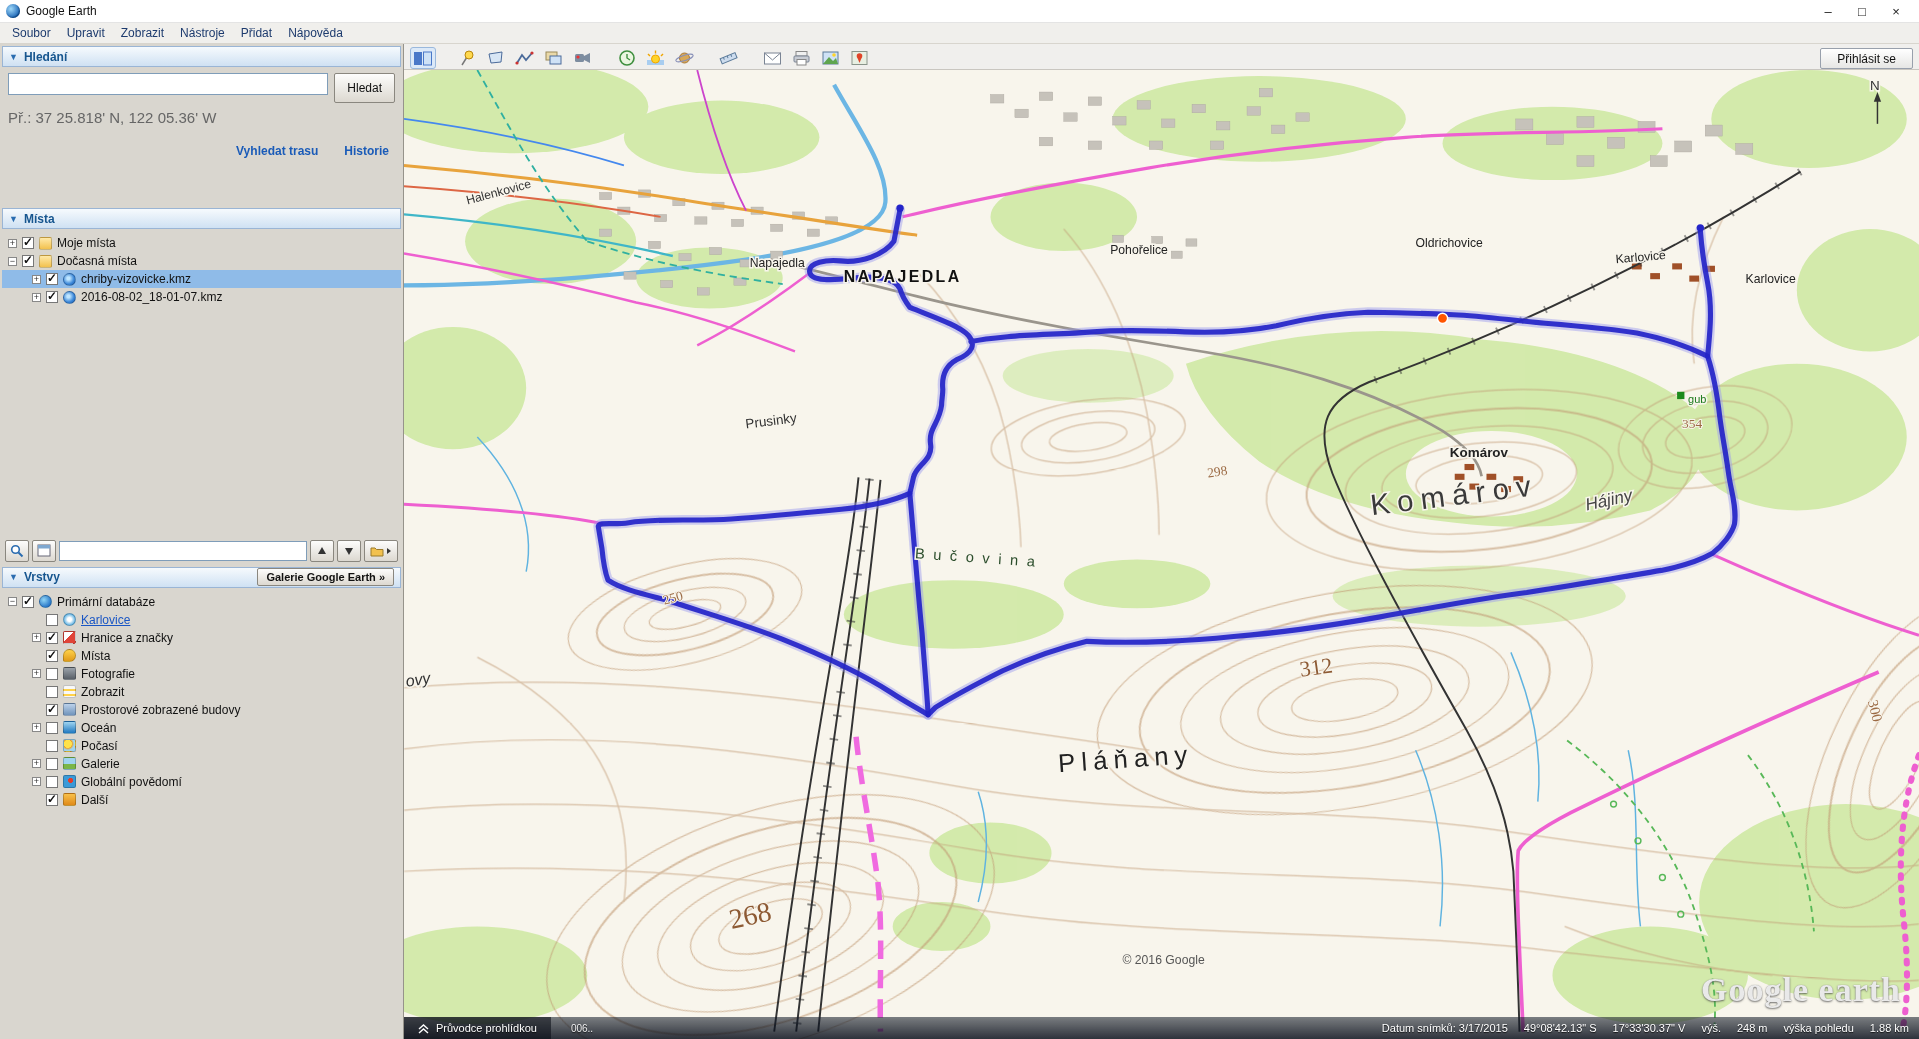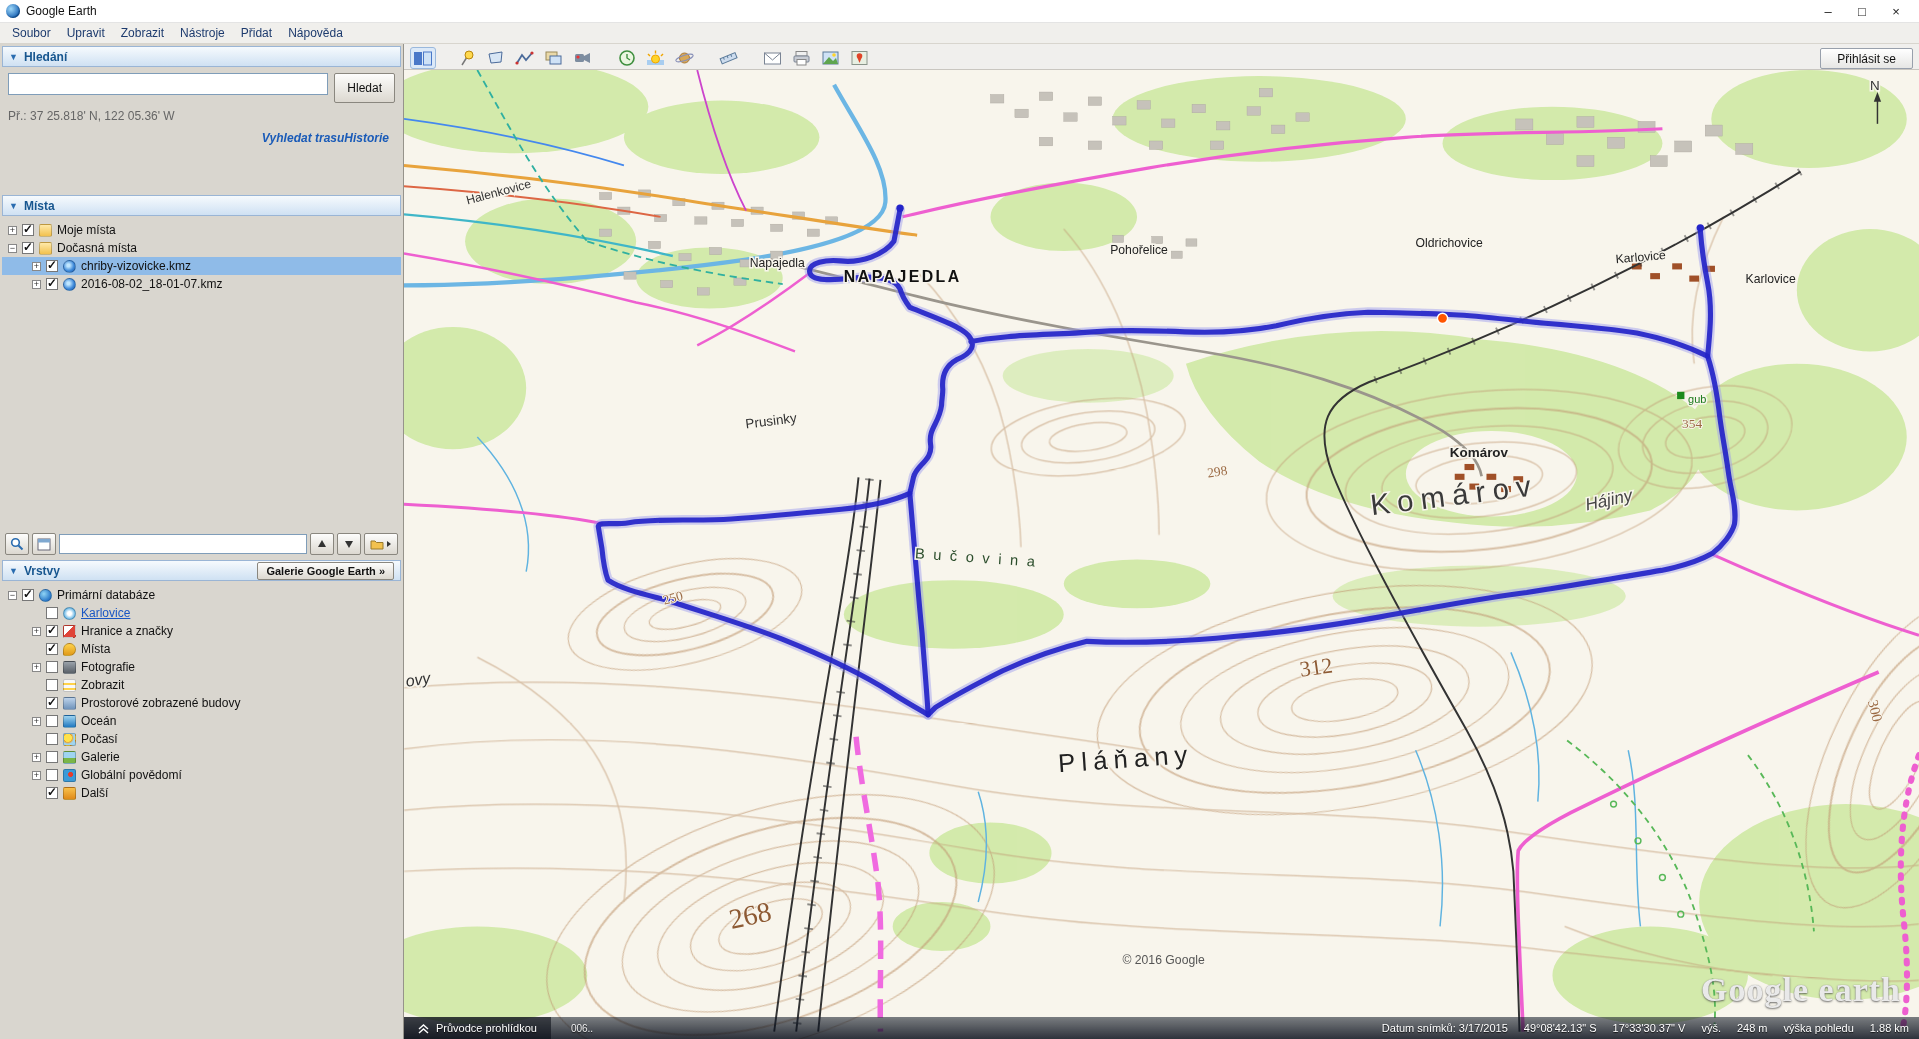--- a/index.html
+++ b/index.html
@@ -21,22 +21,22 @@
   .main { flex:1; display:flex; min-height:0; }
 
   
   .sidebar { width:404px; flex:none; background:#d9d6cf; border-right:1px solid #96938b; display:flex; flex-direction:column; }
   .panel-header { height:21px; margin:2px 2px 0 2px; background:linear-gradient(#f6fafd,#cfe1f3); border:1px solid #9ab5d5; display:flex; align-items:center; gap:6px; padding:0 6px; color:#17568f; font-weight:bold; font-size:12px; flex:none; }
   .hdr-arrow { font-size:9px; color:#2a6cb0; }
   .search-body { padding:6px 8px 4px 8px; flex:none; }
   .search-row { display:flex; gap:6px; }
   .search-row input { flex:1; height:22px; border:1px solid #7f9db9; background:#fff; font-size:12px; padding:0 4px; }
   .btn { height:30px; padding:0 12px; font-size:12px; background:linear-gradient(#fdfdfc,#dcd8d0); border:1px solid #8a877f; border-radius:2px; color:#111; }
-  .hint { margin-top:6px; font-size:12px; color:#666; }
-  .links { margin-top:8px; display:flex; justify-content:flex-end; padding-right:6px;font-style:italic; }
+  .hint { margin-top:6px; font-size:15px; color:#666; }
+  .links { margin-top:18px; display:flex; justify-content:flex-end; gap:26px; padding-right:6px; }
   .links a { font-size:12px; font-weight:bold; color:#1a5bb8; cursor:pointer; }
   .section-gap { height:44px; flex:none; }
 
   .tree { padding:5px 2px; font-size:12px; color:#111; }
   .places-tree { flex:1 1 auto; min-height:0; }
   .trow { display:flex; align-items:center; gap:5px; height:18px; padding-left:6px; }
   .trow.indent1 { padding-left:30px; }
   .trow.selected { background:#8fbbe8; }
   .exp { width:9px; height:9px; flex:none; border:1px solid #888; background:#fff; font-size:9px; line-height:7px; text-align:center; color:#333; }
   .exp:empty { visibility:hidden; }

